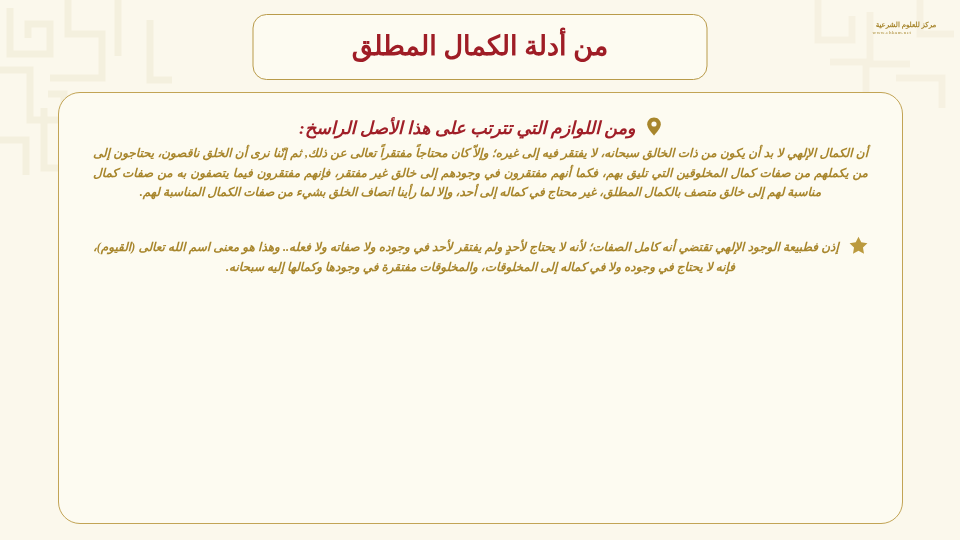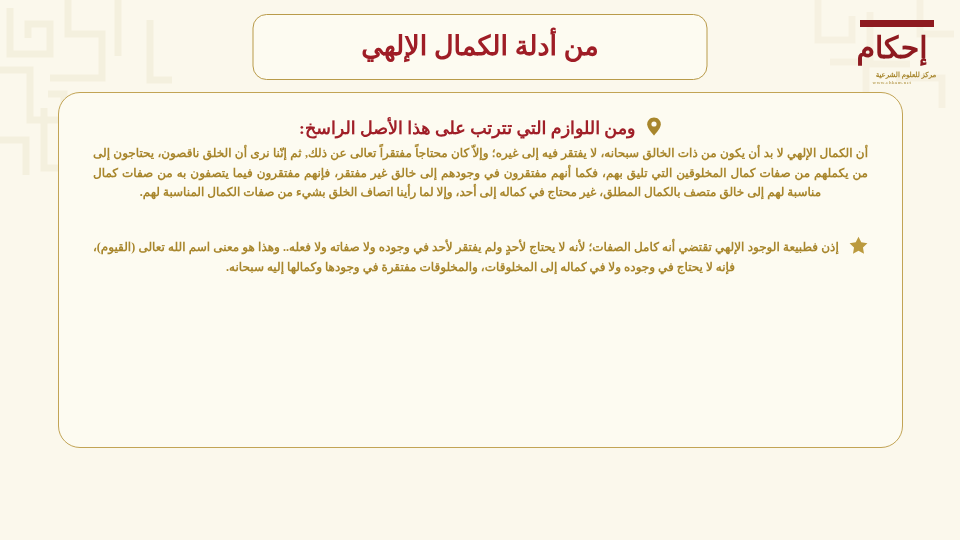--- a/index.html
+++ b/index.html
@@ -112,26 +112,27 @@
     margin-top: 1px;
     white-space: nowrap;
   }
 
   
   .panel {
     position: absolute;
     top: 92px;
     left: 58px;
     width: 845px;
-    height: 356px;
+    height: 432px;
     background: #fdfbf1;
     border: 1.5px solid #c2a455;
     border-radius: 22px;
     box-sizing: border-box;
     padding: 22px 34px 8px 34px;
+    font-style: italic;
   }
 
   .para-block {
     margin: 0;
   }
   .para-block.second {
     margin-top: 34px;
   }
 
   .heading-line {
@@ -189,28 +190,24 @@
   <g fill="none" stroke="#f2ecd8" stroke-width="7">
     <path d="M8 0 v40 h34 v-24"></path>
     <path d="M60 12 v52 h40"></path>
     <path d="M110 0 v34 h34"></path>
     <path d="M20 62 h36 v44"></path>
     <path d="M86 78 h46 v30"></path>
   </g>
 </svg>
 
 <div class="title-box">
-  <div class="title-text">من أدلة الكمال الإلهي</div>
+  <div class="title-text">من أدلة الكمال المطلق</div>
 </div>
 
 <div class="logo">
-  <div class="logo-mark">
-    <div class="logo-bar"></div>
-    <div class="logo-word">إحكام</div>
-  </div>
   <div class="logo-sub">مركز للعلوم الشرعية</div>
   <div class="logo-url">www.ehkam.net</div>
 </div>
 
 <div class="panel">
 
   <div class="para-block">
     <div class="heading-line">
       <svg class="icon-pin" width="16" height="19" viewBox="0 0 16 19" xmlns="http://www.w3.org/2000/svg">
         <path d="M8 0.6 C4.2 0.6 1.2 3.5 1.2 7.2 C1.2 11.8 8 18.4 8 18.4 C8 18.4 14.8 11.8 14.8 7.2 C14.8 3.5 11.8 0.6 8 0.6 Z" fill="#a8862c"></path>

